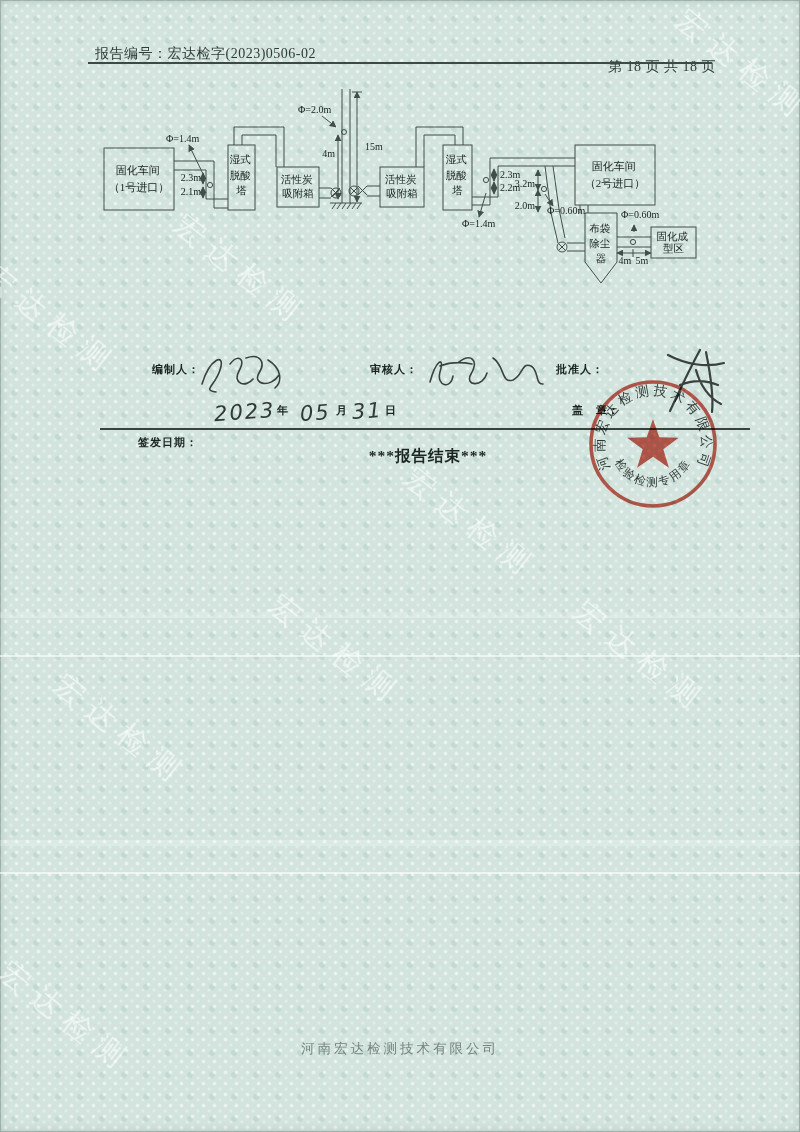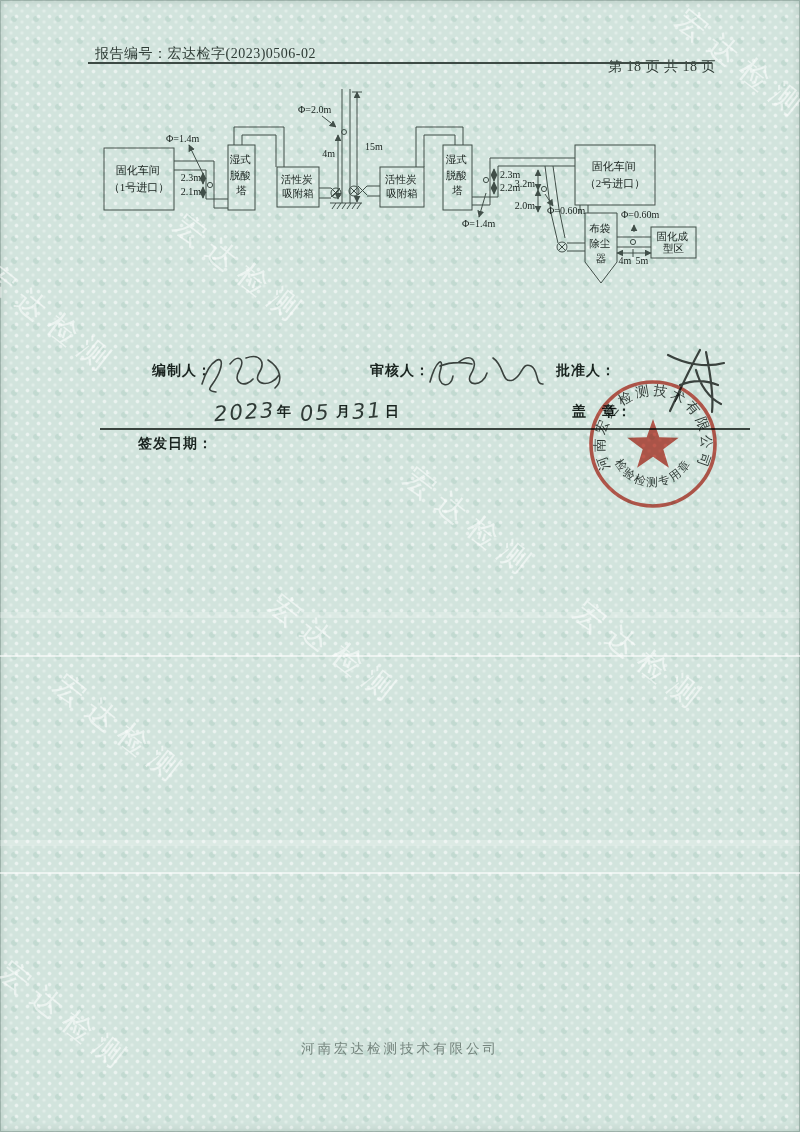--- a/index.html
+++ b/index.html
@@ -9,21 +9,21 @@
       radial-gradient(circle, rgba(255,255,255,.55) 1.2px, rgba(255,255,255,0) 2.4px),
       radial-gradient(circle, rgba(255,255,255,.35) 1.1px, rgba(255,255,255,0) 2.2px),
       radial-gradient(circle, rgba(150,190,178,.28) 2.4px, rgba(150,190,178,0) 3.6px);
     background-size:11px 11px, 11px 11px, 22px 22px;
     background-position:0 0, 5.5px 5.5px, 3px 8px;
     box-shadow: inset 0 0 0 1px rgba(110,135,126,.45), inset 0 0 10px rgba(90,115,105,.3);
     font-family:"Liberation Serif", serif; color:#1f2a26;}
   .abs{position:absolute;}
   .hdr{font-size:14px;color:#2e3b35;letter-spacing:.5px;}
   .rule{position:absolute;background:#3d4a44;}
-  .lab{font-size:14px;font-weight:700;color:#19231f;letter-spacing:1px;}
+  .lab{font-size:11px;font-weight:700;color:#19231f;letter-spacing:1px;}
   .hand{font-family:"DejaVu Sans", sans-serif;font-style:italic;font-size:21px;color:#2f3a36;transform:rotate(-4deg);letter-spacing:2px;}
   .endmark{font-size:15.5px;font-weight:700;text-align:center;color:#1b2521;letter-spacing:1px;}
   .footer{font-size:13.5px;text-align:center;color:#74847d;letter-spacing:3px;}
   .wm{position:absolute;font-size:30px;color:rgba(255,255,255,.55);letter-spacing:10px;
       transform:rotate(38deg);transform-origin:left top;white-space:nowrap;font-family:"Liberation Sans",sans-serif;}
   .scanline{position:absolute;left:0;width:800px;background:rgba(255,255,255,.6);height:2px;}
   .scanband{position:absolute;left:0;width:800px;background:rgba(255,255,255,.22);height:6px;}
   svg text{font-family:"Liberation Serif", serif;fill:#18211d;}
   .dg{stroke:#414f49;stroke-width:1;fill:none;}
   .dimtxt{font-size:10px;}
@@ -224,20 +224,21 @@
   <svg class="abs" style="left:140px;top:340px;" width="600" height="95" viewBox="0 0 600 95">
     <g fill="none" stroke="#3a423e" stroke-width="1.6" stroke-linecap="round">
       <path d="M62,44 C70,18 86,12 80,30 C75,46 62,50 76,52 M90,24 C98,14 106,18 99,31 C92,44 106,48 113,39 M106,18 C120,13 126,22 119,33 C112,45 131,48 139,35 M128,20 C141,28 143,41 135,48"></path>
       <path d="M290,42 C296,20 305,15 300,32 C296,46 311,50 313,36 M319,22 C331,13 339,20 331,34 C324,46 343,48 347,33 M353,18 C365,26 361,44 373,40 C383,36 381,22 391,26 C399,30 395,45 403,44 M300,26 C310,22 322,22 332,24"></path>
       <path stroke-width="2.2" d="M560,10 C549,30 538,54 530,71 M528,15 C545,24 566,28 584,23 M556,30 C560,45 569,58 581,64 M540,45 C552,40 566,40 578,45 M566,12 C570,32 574,54 572,72"></path>
     </g>
   </svg>
 
   <div class="rule" style="left:100px;top:428px;width:650px;height:2px;background:#39433e;"></div>
 
+  <div class="abs endmark" style="left:88px;top:446px;width:680px;">***报告结束***</div>
 
   <svg class="abs stamp" style="left:573px;top:364px;" width="160" height="160" viewBox="0 0 160 160">
     <defs>
       <path id="arcTop" d="M 42.5 111.5 A 49 49 0 1 1 117.5 111.5" fill="none"></path>
       <path id="arcBot" d="M 41.9 97.8 A 42 42 0 0 0 118.1 97.8" fill="none"></path>
     </defs>
     <circle cx="80" cy="80" r="62" fill="none" stroke="#c9473b" stroke-width="3.6"></circle>
     <polygon fill="#c9473b" points="80,55 86.3,73.3 105.7,73.7 90.3,85.3 95.9,103.8 80,92.8 64.1,103.8 69.7,85.3 54.3,73.7 73.7,73.3"></polygon>
     <text font-size="13.5" letter-spacing="3.5" fill="#c9473b">
       <textPath href="#arcTop" startOffset="50%" text-anchor="middle">河南宏达检测技术有限公司</textPath>

